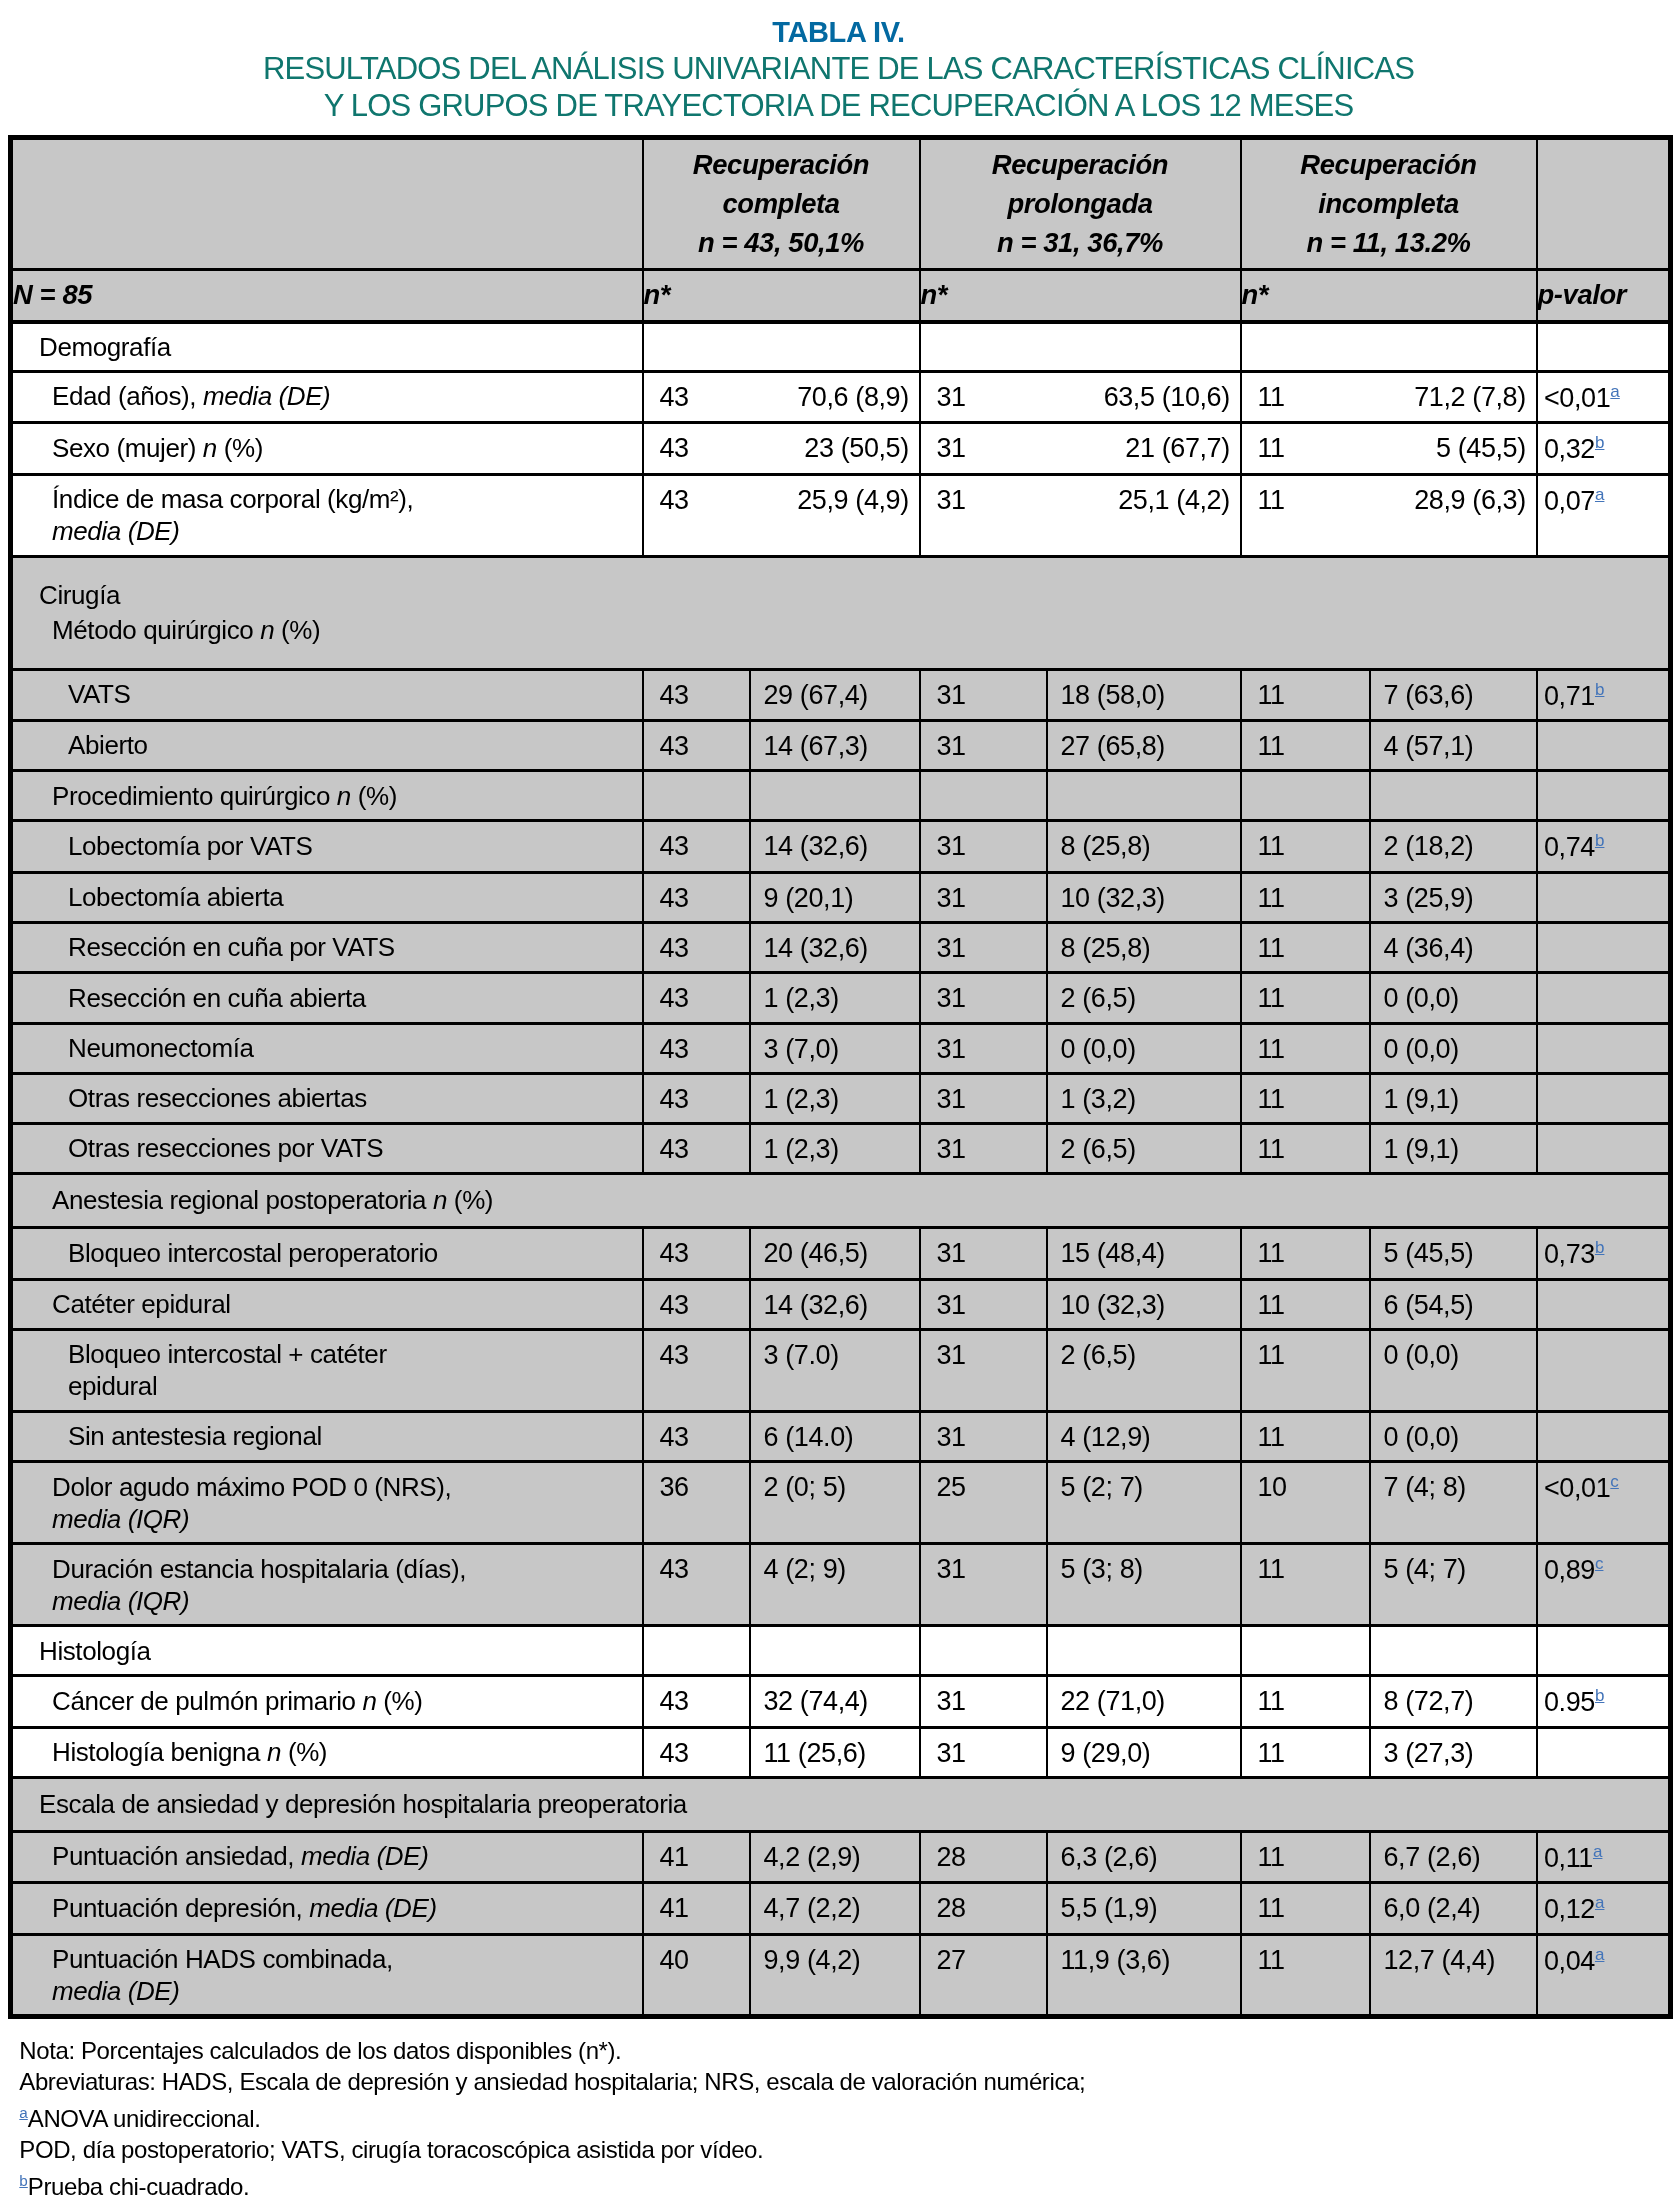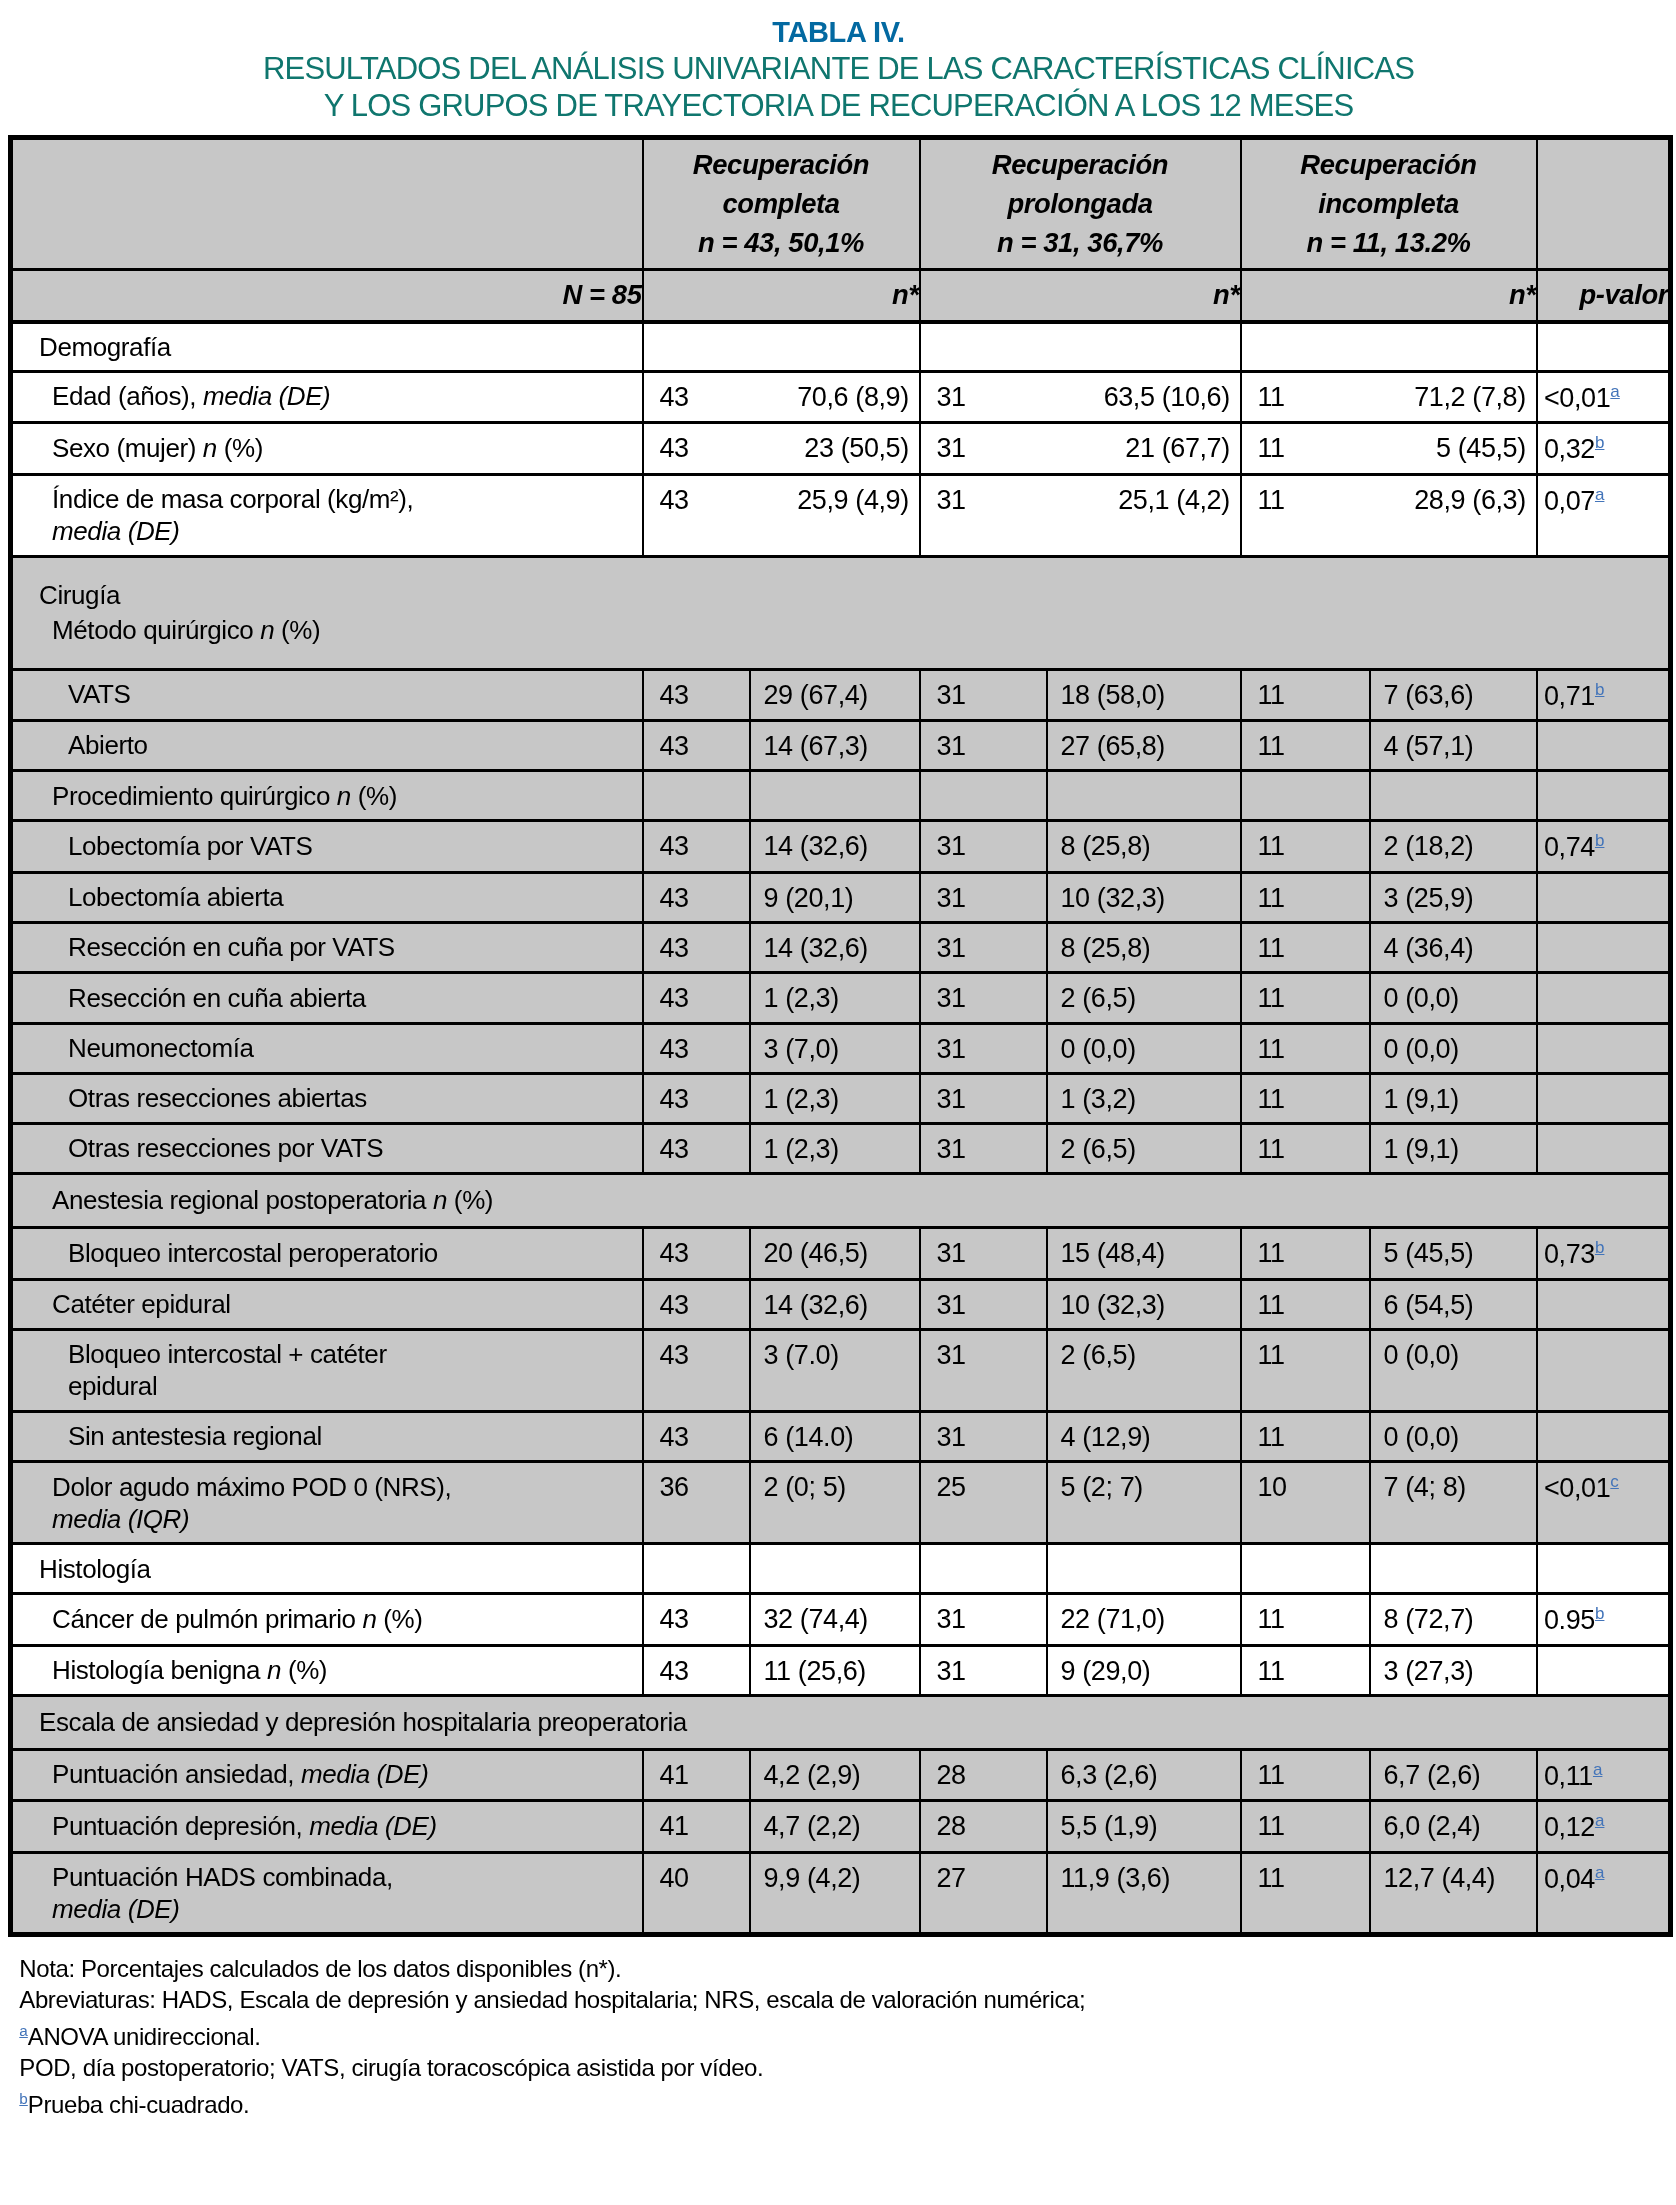--- a/index.html
+++ b/index.html
@@ -36,21 +36,21 @@
   tr.h1 th {
     background:#c7c7c7;
     font-size:27.4px; font-weight:bold; font-style:italic;
     line-height:39px; text-align:center;
     padding: 4.8px 0 6.5px 0;
     vertical-align: middle;
   }
   tr.h2 th {
     background:#c7c7c7;
     font-size:27.4px; font-weight:bold; font-style:italic;
-    text-align:right; vertical-align:middle;
+    text-align:left; vertical-align:middle;
     height: 52px;
     border-bottom-width: 4.8px;
   }
   tr.h1 th { border-bottom-width: 3.2px; }
 
   tbody tr { height: 50px; }
   tr.span-single { height: 52px; }
   tr.span-tall   { height: 113px; }
   tr.two-line    { height: 82px; }
 
@@ -418,20 +418,33 @@
             <div class="lbl-line ind1"><span class="it">media (IQR)</span></div>
           </td>
           <td class="ncell2">36</td>
           <td class="vcell">2 (0; 5)</td>
           <td class="ncell2">25</td>
           <td class="vcell">5 (2; 7)</td>
           <td class="ncell2">10</td>
           <td class="vcell">7 (4; 8)</td>
           <td class="pcell"><span>&lt;0,01</span><sup class="mark">c</sup></td>
         </tr>
+        <tr class="bg-g two-line">
+          <td class="lbl">
+            <div class="lbl-line ind1"><span class="">Duración estancia hospitalaria (días),</span></div>
+            <div class="lbl-line ind1"><span class="it">media (IQR)</span></div>
+          </td>
+          <td class="ncell2">43</td>
+          <td class="vcell">4 (2; 9)</td>
+          <td class="ncell2">31</td>
+          <td class="vcell">5 (3; 8)</td>
+          <td class="ncell2">11</td>
+          <td class="vcell">5 (4; 7)</td>
+          <td class="pcell"><span>0,89</span><sup class="mark">c</sup></td>
+        </tr>
         <tr class="bg-w">
           <td class="lbl">
             <div class="lbl-line ind0"><span class="">Histología</span></div>
           </td>
           <td class="ncell2"></td>
           <td class="vcell"></td>
           <td class="ncell2"></td>
           <td class="vcell"></td>
           <td class="ncell2"></td>
           <td class="vcell"></td>

